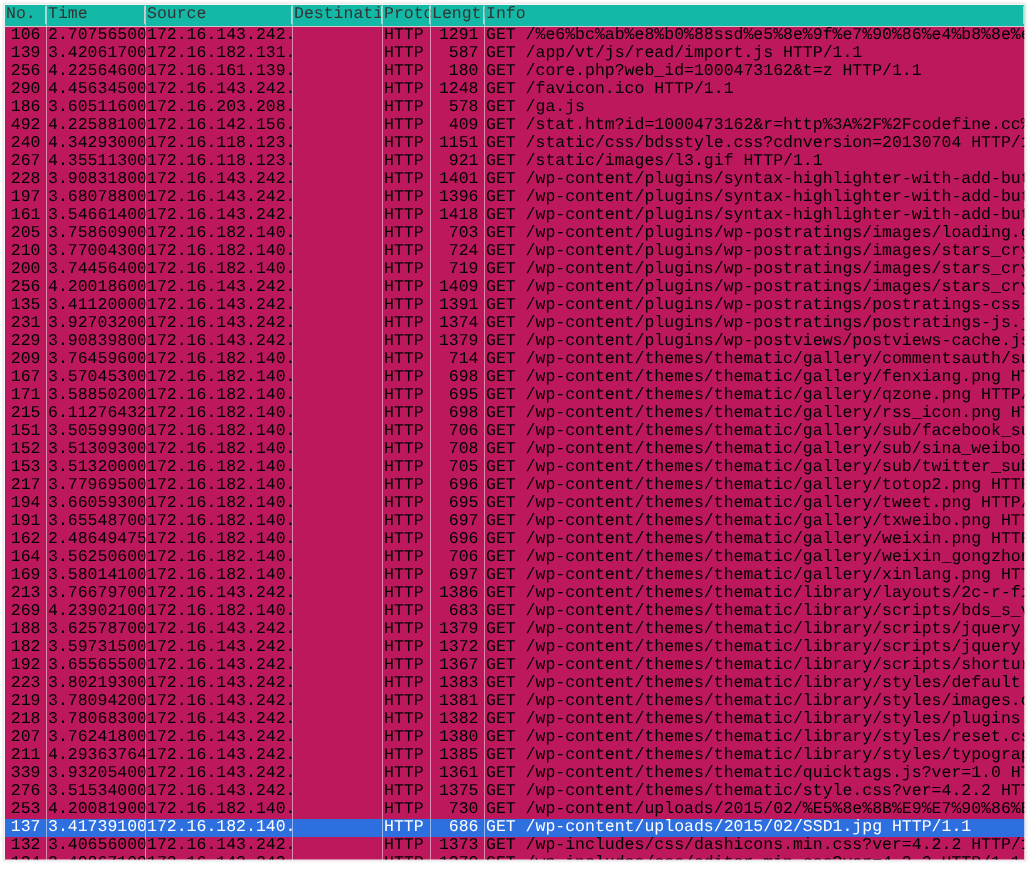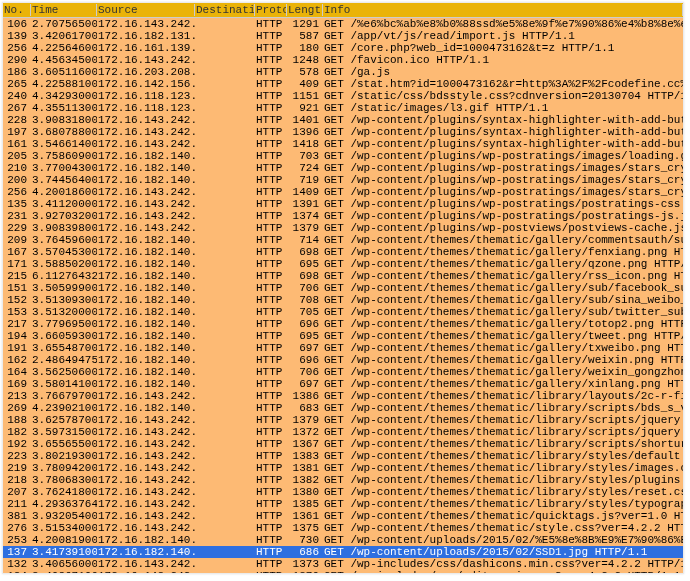--- a/index.html
+++ b/index.html
@@ -30,21 +30,21 @@
   }
   th, td {
     text-align: left;
     padding: 0 1px;
     white-space: nowrap;
     overflow: hidden;
   }
   thead th {
     font-weight: normal;
     color: #333;
-    background: #eab308;
+    background: #14b8a6;
     border-bottom: 1px solid #ccc;
     height: 14px;
     position: relative;
   }
   thead th::after {
     content: "";
     position: absolute;
     right: 0;
     top: 1px;
     bottom: 1px;
@@ -52,21 +52,21 @@
     background: #ccc;
   }
   col.c-no     { width: 28px; }
   col.c-time   { width: 66px; }
   col.c-src    { width: 98px; }
   col.c-dst    { width: 60px; }
   col.c-proto  { width: 32px; }
   col.c-len    { width: 36px; }
   col.c-info   { width: 360px; }
   .num  { text-align: right; padding-right: 4px; }
-  tbody tr { background: #fdba74; } 
+  tbody tr { background: #be185d; } 
   tbody tr.sel { background: #2e6fe0; color: #fff; margin-top: 31px; }
   .info { white-space: nowrap; overflow: hidden; }
 </style>
 </head>
 <body>
 
 <div class="wrap">
   <table>
     <colgroup>
       <col class="c-no">
@@ -128,21 +128,21 @@
         <tr>
           <td class="num">186</td>
           <td>3.60511600</td>
           <td>172.16.203.208.50</td>
           <td></td>
           <td>HTTP</td>
           <td class="num">578</td>
           <td class="info">GET /ga.js</td>
         </tr>
         <tr>
-          <td class="num">265</td>
+          <td class="num">492</td>
           <td>4.22588100</td>
           <td>172.16.142.156.140</td>
           <td></td>
           <td>HTTP</td>
           <td class="num">409</td>
           <td class="info">GET /stat.htm?id=1000473162&amp;r=http%3A%2F%2Fcodefine.cc%2F&amp;lg=zh-cn&amp;ntime=</td>
         </tr>
         <tr>
           <td class="num">240</td>
           <td>4.34293000</td>
@@ -452,21 +452,21 @@
         <tr>
           <td class="num">211</td>
           <td>4.29363764</td>
           <td>172.16.143.242.131</td>
           <td></td>
           <td>HTTP</td>
           <td class="num">1385</td>
           <td class="info">GET /wp-content/themes/thematic/library/styles/typography.css HTTP/1.1</td>
         </tr>
         <tr>
-          <td class="num">381</td>
+          <td class="num">339</td>
           <td>3.93205400</td>
           <td>172.16.143.242.131</td>
           <td></td>
           <td>HTTP</td>
           <td class="num">1361</td>
           <td class="info">GET /wp-content/themes/thematic/quicktags.js?ver=1.0 HTTP/1.1</td>
         </tr>
         <tr>
           <td class="num">276</td>
           <td>3.51534000</td>

